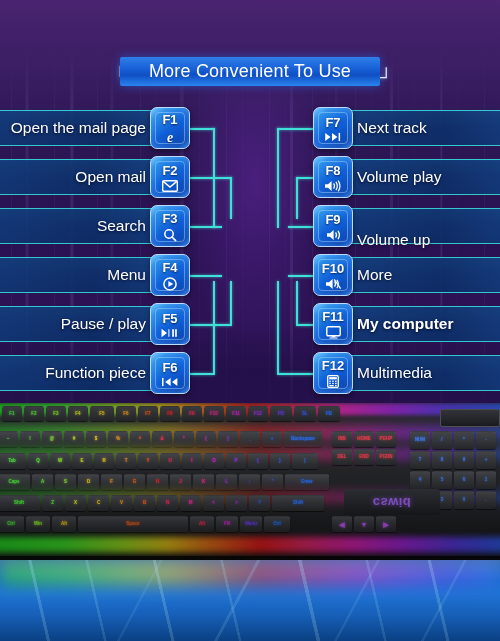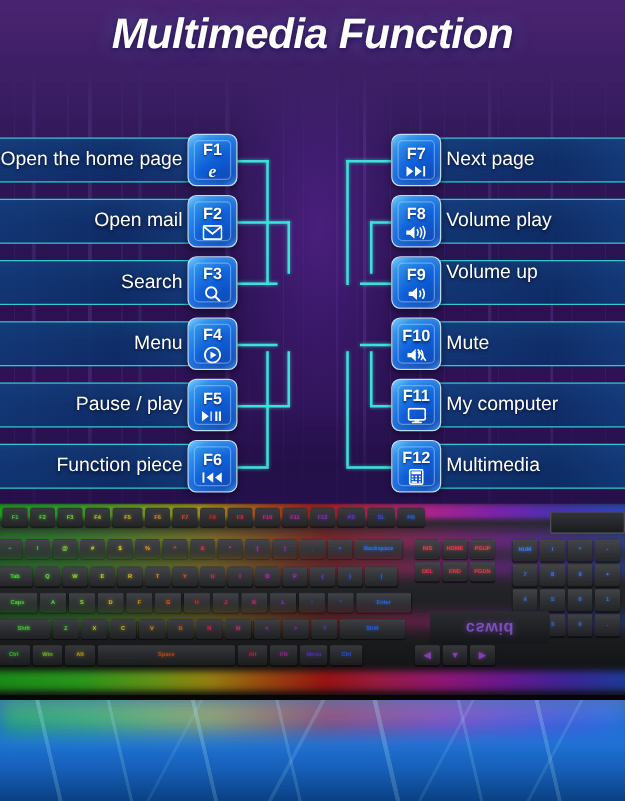--- a/index.html
+++ b/index.html
@@ -227,22 +227,26 @@
 
 <div id="stage">
 
   <div class="bg-base"></div>
   <div class="bg-glowcenter"></div>
   <div class="bg-vstreaks"></div>
   <div class="bg-vstreaks2"></div>
   <div class="bg-topfade"></div>
   <div class="bg-bottomdark"></div>
 
-  <div class="title">Multimedia Function</div>
-
+
+  <div class="subtitle-wrap">
+    <span class="brk l">┌</span>
+    <div class="subtitle">More Convenient To Use</div>
+    <span class="brk r">┘</span>
+  </div>
 
   <div id="wires">
       <div class="wire h" style="left: 190px; top: 226px; width: 32px;"></div>
       <div class="wire h" style="left: 190px; top: 128px; width: 25px;"></div>
       <div class="wire v" style="left: 213px; top: 128px; height: 100px;"></div>
       <div class="wire h" style="left: 190px; top: 177px; width: 42px;"></div>
       <div class="wire v" style="left: 230px; top: 177px; height: 42px;"></div>
       <div class="wire h" style="left: 190px; top: 275px; width: 32px;"></div>
       <div class="wire h" style="left: 190px; top: 324px; width: 42px;"></div>
       <div class="wire v" style="left: 230px; top: 281px; height: 43px;"></div>
@@ -257,21 +261,21 @@
       <div class="wire h" style="left: 296px; top: 324px; width: 17px;"></div>
       <div class="wire v" style="left: 296px; top: 281px; height: 43px;"></div>
       <div class="wire h" style="left: 277px; top: 373px; width: 36px;"></div>
       <div class="wire v" style="left: 277px; top: 281px; height: 92px;"></div>
     </div>
 
   <div id="left-col">
       <div class="band left" style="top: 110px;">
         <div class="shine"></div>
       </div>
-      <div class="band-label left" style="top: 110px; left: 0px; width: 146px; justify-content: flex-end;">Open the home page</div>
+      <div class="band-label left" style="top: 110px; left: 0px; width: 146px; justify-content: flex-end;">Open the mail page</div>
       <div class="fkey" style="top: 107px; left: 150px;">
         <div class="lbl">F1</div>
         <div class="gl">
           <svg width="16" height="15" viewBox="0 0 16 15">
             <text x="8" y="12.5" font-family="Liberation Serif, serif" font-style="italic" font-size="14" font-weight="bold" fill="white" text-anchor="middle">e</text>
           </svg>
         </div>
       </div>
       <div class="band left" style="top: 159px;">
         <div class="shine"></div>
@@ -339,21 +343,21 @@
             <polygon points="9.6,0.9 4.2,5 9.6,9.1" fill="white"></polygon>
             <polygon points="16.4,0.9 11,5 16.4,9.1" fill="white"></polygon>
           </svg>
         </div>
       </div>
     </div>
   <div id="right-col">
       <div class="band right" style="top: 110px;">
         <div class="shine"></div>
       </div>
-      <div class="band-label right" style="top: 110px; left: 357px; width: 143px;">Next page</div>
+      <div class="band-label right" style="top: 110px; left: 357px; width: 143px;">Next track</div>
       <div class="fkey" style="top: 107px; left: 313px;">
         <div class="lbl">F7</div>
         <div class="gl">
           <svg width="18" height="10" viewBox="0 0 18 10">
             <polygon points="1.2,0.9 6.6,5 1.2,9.1" fill="white"></polygon>
             <polygon points="8,0.9 13.4,5 8,9.1" fill="white"></polygon>
             <rect x="14.6" y="0.9" width="1.5" height="8.2" fill="white"></rect>
           </svg>
         </div>
       </div>
@@ -368,50 +372,50 @@
             <polygon points="1,4.3 4,4.3 7.6,1 7.6,11 4,7.7 1,7.7" fill="white"></polygon>
             <path d="M9.6 3.4 A4.6 4.6 0 0 1 9.6 8.6" fill="none" stroke="white" stroke-width="1.2"></path>
             <path d="M11.9 1.9 A7.2 7.2 0 0 1 11.9 10.1" fill="none" stroke="white" stroke-width="1.2"></path>
             <path d="M14.2 0.7 A9.6 9.6 0 0 1 14.2 11.3" fill="none" stroke="white" stroke-width="1.2"></path>
           </svg>
         </div>
       </div>
       <div class="band right" style="top: 208px;">
         <div class="shine"></div>
       </div>
-      <div class="band-label right" style="top: 200px; left: 357px; width: 143px;">Volume up</div>
+      <div class="band-label right" style="top: 222px; left: 357px; width: 143px;">Volume up</div>
       <div class="fkey" style="top: 205px; left: 313px;">
         <div class="lbl">F9</div>
         <div class="gl">
           <svg width="15" height="12" viewBox="0 0 15 12">
             <polygon points="1,4.3 4,4.3 7.6,1 7.6,11 4,7.7 1,7.7" fill="white"></polygon>
             <path d="M9.6 3.4 A4.6 4.6 0 0 1 9.6 8.6" fill="none" stroke="white" stroke-width="1.3"></path>
             <path d="M12 1.9 A7.2 7.2 0 0 1 12 10.1" fill="none" stroke="white" stroke-width="1.3"></path>
           </svg>
         </div>
       </div>
       <div class="band right" style="top: 257px;">
         <div class="shine"></div>
       </div>
-      <div class="band-label right" style="top: 257px; left: 357px; width: 143px;">Mute</div>
+      <div class="band-label right" style="top: 257px; left: 357px; width: 143px;">More</div>
       <div class="fkey" style="top: 254px; left: 313px;">
         <div class="lbl">F10</div>
         <div class="gl">
           <svg width="17" height="12" viewBox="0 0 17 12">
             <polygon points="1,4.3 4,4.3 7.6,1 7.6,11 4,7.7 1,7.7" fill="white"></polygon>
             <path d="M9.6 3.4 A4.6 4.6 0 0 1 9.6 8.6" fill="none" stroke="white" stroke-width="1.2"></path>
             <path d="M11.9 1.9 A7.2 7.2 0 0 1 11.9 10.1" fill="none" stroke="white" stroke-width="1.2"></path>
             <line x1="9.2" y1="1.4" x2="15.6" y2="10.6" stroke="white" stroke-width="1.3"></line>
           </svg>
         </div>
       </div>
       <div class="band right" style="top: 306px;">
         <div class="shine"></div>
       </div>
-      <div class="band-label right" style="top: 306px; left: 357px; width: 143px;">My computer</div>
+      <div class="band-label right" style="top: 306px; left: 357px; width: 143px; font-weight: bold;">My computer</div>
       <div class="fkey" style="top: 303px; left: 313px;">
         <div class="lbl">F11</div>
         <div class="gl">
           <svg width="15" height="13" viewBox="0 0 15 13">
             <rect x="0.8" y="0.8" width="13.4" height="9" rx="1.2" fill="none" stroke="white" stroke-width="1.4"></rect>
             <rect x="5.6" y="10" width="3.8" height="1.4" fill="white"></rect>
             <rect x="3.4" y="11.4" width="8.2" height="1.2" rx="0.5" fill="white"></rect>
           </svg>
         </div>
       </div>

